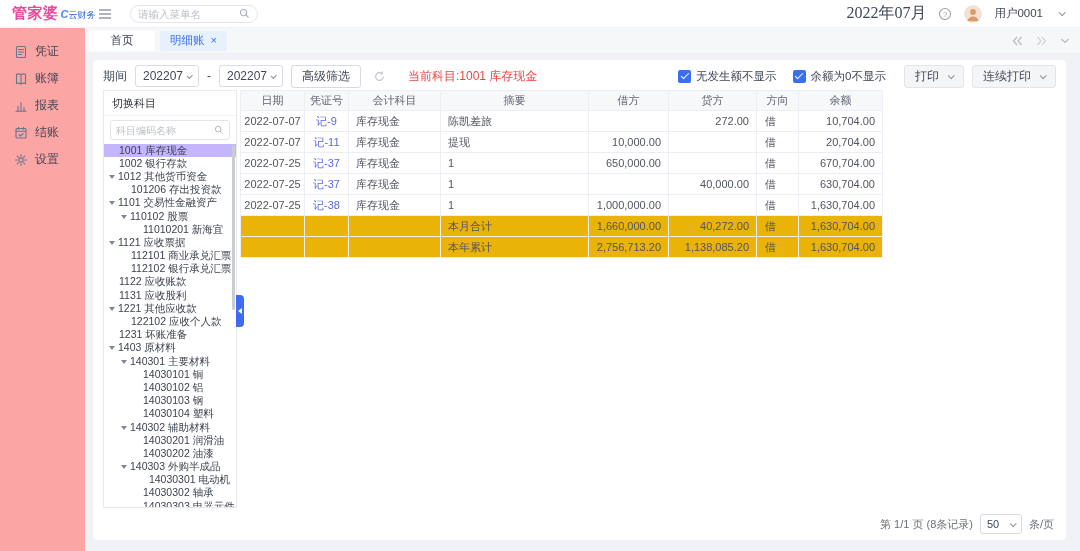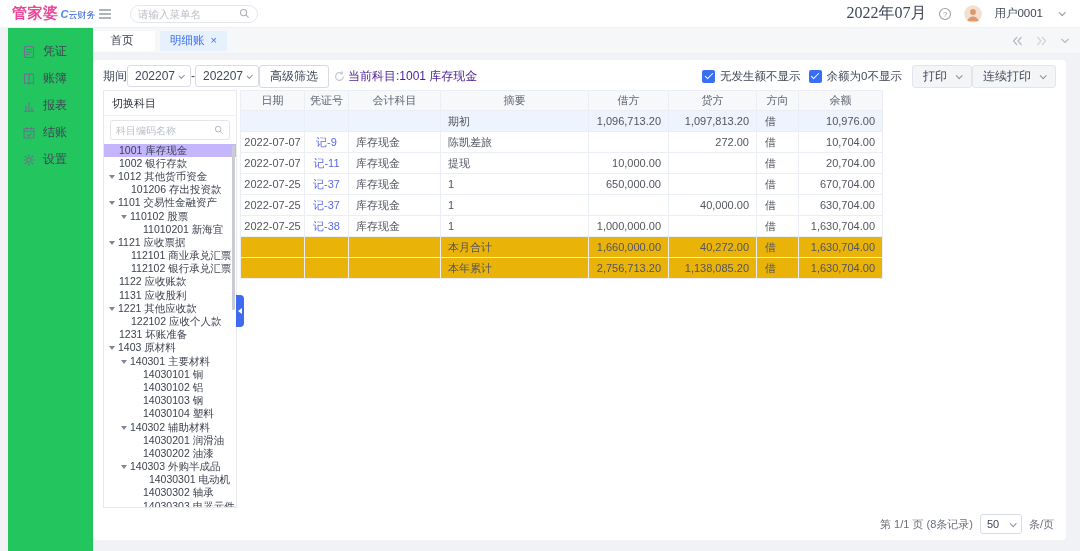--- a/index.html
+++ b/index.html
@@ -24,45 +24,45 @@
     display:flex; align-items:center; padding:0 7px; background:#fff;
   }
   .hsearch input { border:none; outline:none; flex:1; font-size:10.5px; color:#555; min-width:0; background:transparent; }
   .hsearch input::placeholder { color:#bcc0c8; }
   .top-right { margin-left:auto; display:flex; align-items:center; gap:12px; padding-right:16px; }
   .top-right .period { font-size:16px; color:#404756; cursor:pointer;font-family:Liberation Serif, serif; }
   .avatar { width:18px; height:18px; border-radius:50%; overflow:hidden; display:flex; }
   .uname { font-size:11.5px; }
   .chev { display:inline-block; width:5px; height:5px; border-right:1px solid #8d929c; border-bottom:1px solid #8d929c; transform:rotate(45deg) translateY(-1px); margin-left:4px; }
   
-  .sidebar { position:absolute; top:28px; left:8px; bottom:0; width:85px; background:#22c55e; z-index:4; }
+  .sidebar { position:absolute; top:28px; left:0; bottom:0; width:85px; background:#fca5a5; z-index:4; }
   .side-item { display:flex; align-items:center; gap:7px; height:27px; padding-left:14px; cursor:pointer; color:#3f4654; font-size:12px; }
   .side-item:first-child { margin-top:10px; }
   .side-item svg { flex:none; }
   
   .main { position:absolute; top:28px; left:85px; right:0; bottom:0; display:flex; flex-direction:column; }
   .tabbar { height:26px; background:#f6f7f9; display:flex; align-items:center; padding-left:4px; position:relative; border-bottom:1px solid #eef0f3; }
   .tab { height:20px; min-width:66px; padding:0 10px; margin-right:5px; border-radius:2px; background:#fff;
          display:flex; align-items:center; justify-content:center; font-size:11.5px; color:#404756; cursor:pointer; }
   .tab.active { background:#e7f0fd; color:#3a6ff2; }
   .tab .close { margin-left:6px; color:#3a6ff2; font-size:11px; line-height:1; }
   .tab-tools { position:absolute; right:10px; top:0; bottom:0; display:flex; align-items:center; gap:13px; }
   .tab-tools svg { opacity:.75; }
   .content { flex:1; padding:6px 14px 11px 8px; overflow:hidden; }
   .card { background:#fff; border-radius:4px; height:100%; display:flex; flex-direction:column; padding:0 10px; }
   
-  .filter-row { height:30px; flex:none; display:flex; align-items:center; gap:0; padding-top:2px; }
+  .filter-row { height:30px; flex:none; display:flex; align-items:center; gap:8px; padding-top:2px; }
   .flabel { color:#404756; }
   .select { height:22px; border:1px solid #d9dce3; border-radius:3px; background:#fff; display:flex; align-items:center;
             justify-content:space-between; padding:0 7px; cursor:pointer; color:#404756; }
   .select.period { width:64px; }
   .btn { height:23px; border:1px solid #d6dae1; border-radius:3px; background:#fff; padding:0 10px; font-size:12px;
          color:#404756; cursor:pointer; display:flex; align-items:center; gap:5px; font-family:inherit; }
   .btn.soft { background:#f4f5f7; border-color:#e3e5ea; }
-  .subject-now { color:#4c1d95; margin-left:2px; }
+  .subject-now { color:#ef4444; margin-left:14px; }
   .spacer { flex:1; }
   .cb { display:flex; align-items:center; gap:5px; cursor:pointer; font-size:11.5px; color:#404756; }
   .cbbox { position:relative; width:13px; height:13px; border-radius:2px; background:#3a6ff2; flex:none; }
   .cbbox::after { content:""; position:absolute; left:4.5px; top:1.5px; width:3px; height:7px;
                   border:solid #fff; border-width:0 1.5px 1.5px 0; transform:rotate(45deg); }
   
   .body-row { flex:1; display:flex; position:relative; overflow:hidden; }
   .subject-panel { width:134px; flex:none; border:1px solid #e7e9ee; display:flex; flex-direction:column; overflow:hidden; }
   .sp-title { flex:none; padding:5px 8px 4px; font-size:11px; color:#2b2f38; border-bottom:1px solid #f1f2f5; }
   .sp-search { flex:none; margin:4px 6px 3px; height:20px; border:1px solid #e2e4e9; border-radius:3px;
@@ -417,31 +417,20 @@
                     <th class="c-subject">会计科目</th>
                     <th class="c-summary">摘要</th>
                     <th class="c-debit">借方</th>
                     <th class="c-credit">贷方</th>
                     <th class="c-dir">方向</th>
                     <th class="c-balance">余额</th>
                     <th class="c-filler"></th>
                   </tr>
                 </thead>
               <tbody id="tbody">
-                  <tr class="opening">
-                    <td class="c-date"></td>
-                    <td class="c-voucher"></td>
-                    <td class="c-subject"></td>
-                    <td class="c-summary">期初</td>
-                    <td class="c-debit">1,096,713.20</td>
-                    <td class="c-credit">1,097,813.20</td>
-                    <td class="c-dir">借</td>
-                    <td class="c-balance">10,976.00</td>
-                    <td class="c-filler"></td>
-                  </tr>
                   <tr class="">
                     <td class="c-date">2022-07-07</td>
                     <td class="c-voucher"><span class="link">记-9</span></td>
                     <td class="c-subject">库存现金</td>
                     <td class="c-summary">陈凯差旅</td>
                     <td class="c-debit"></td>
                     <td class="c-credit">272.00</td>
                     <td class="c-dir">借</td>
                     <td class="c-balance">10,704.00</td>
                     <td class="c-filler"></td>

